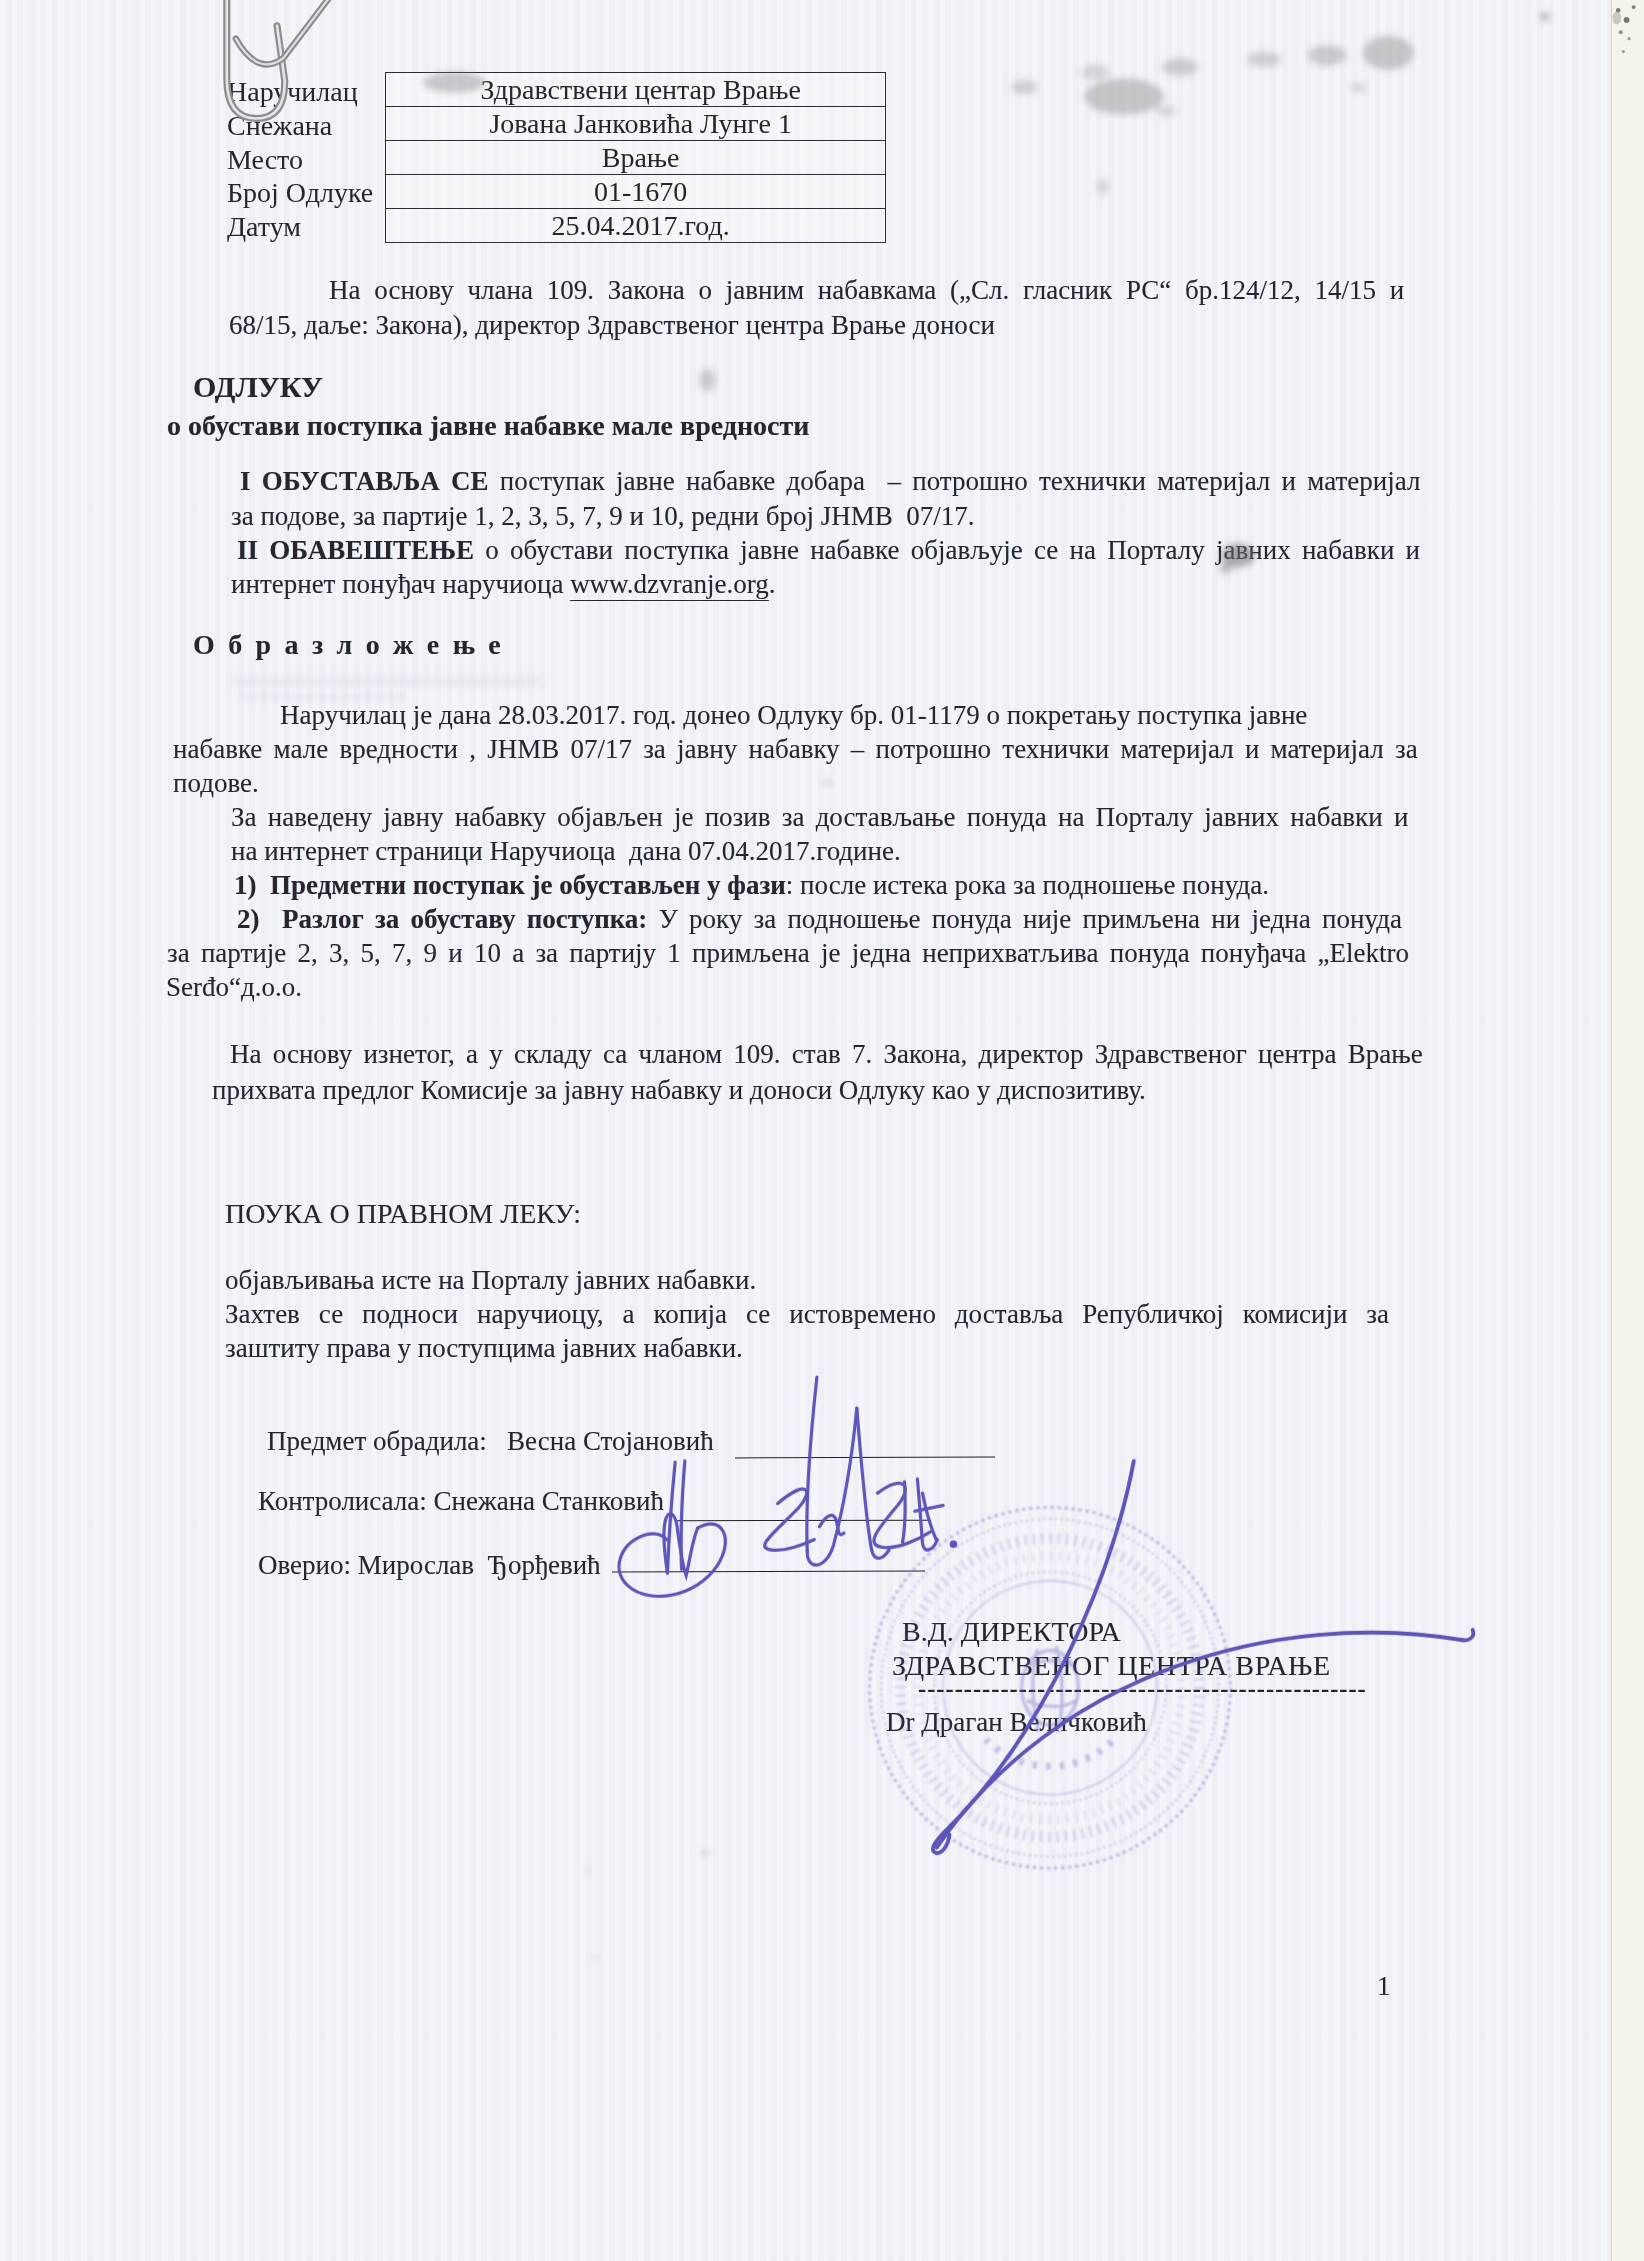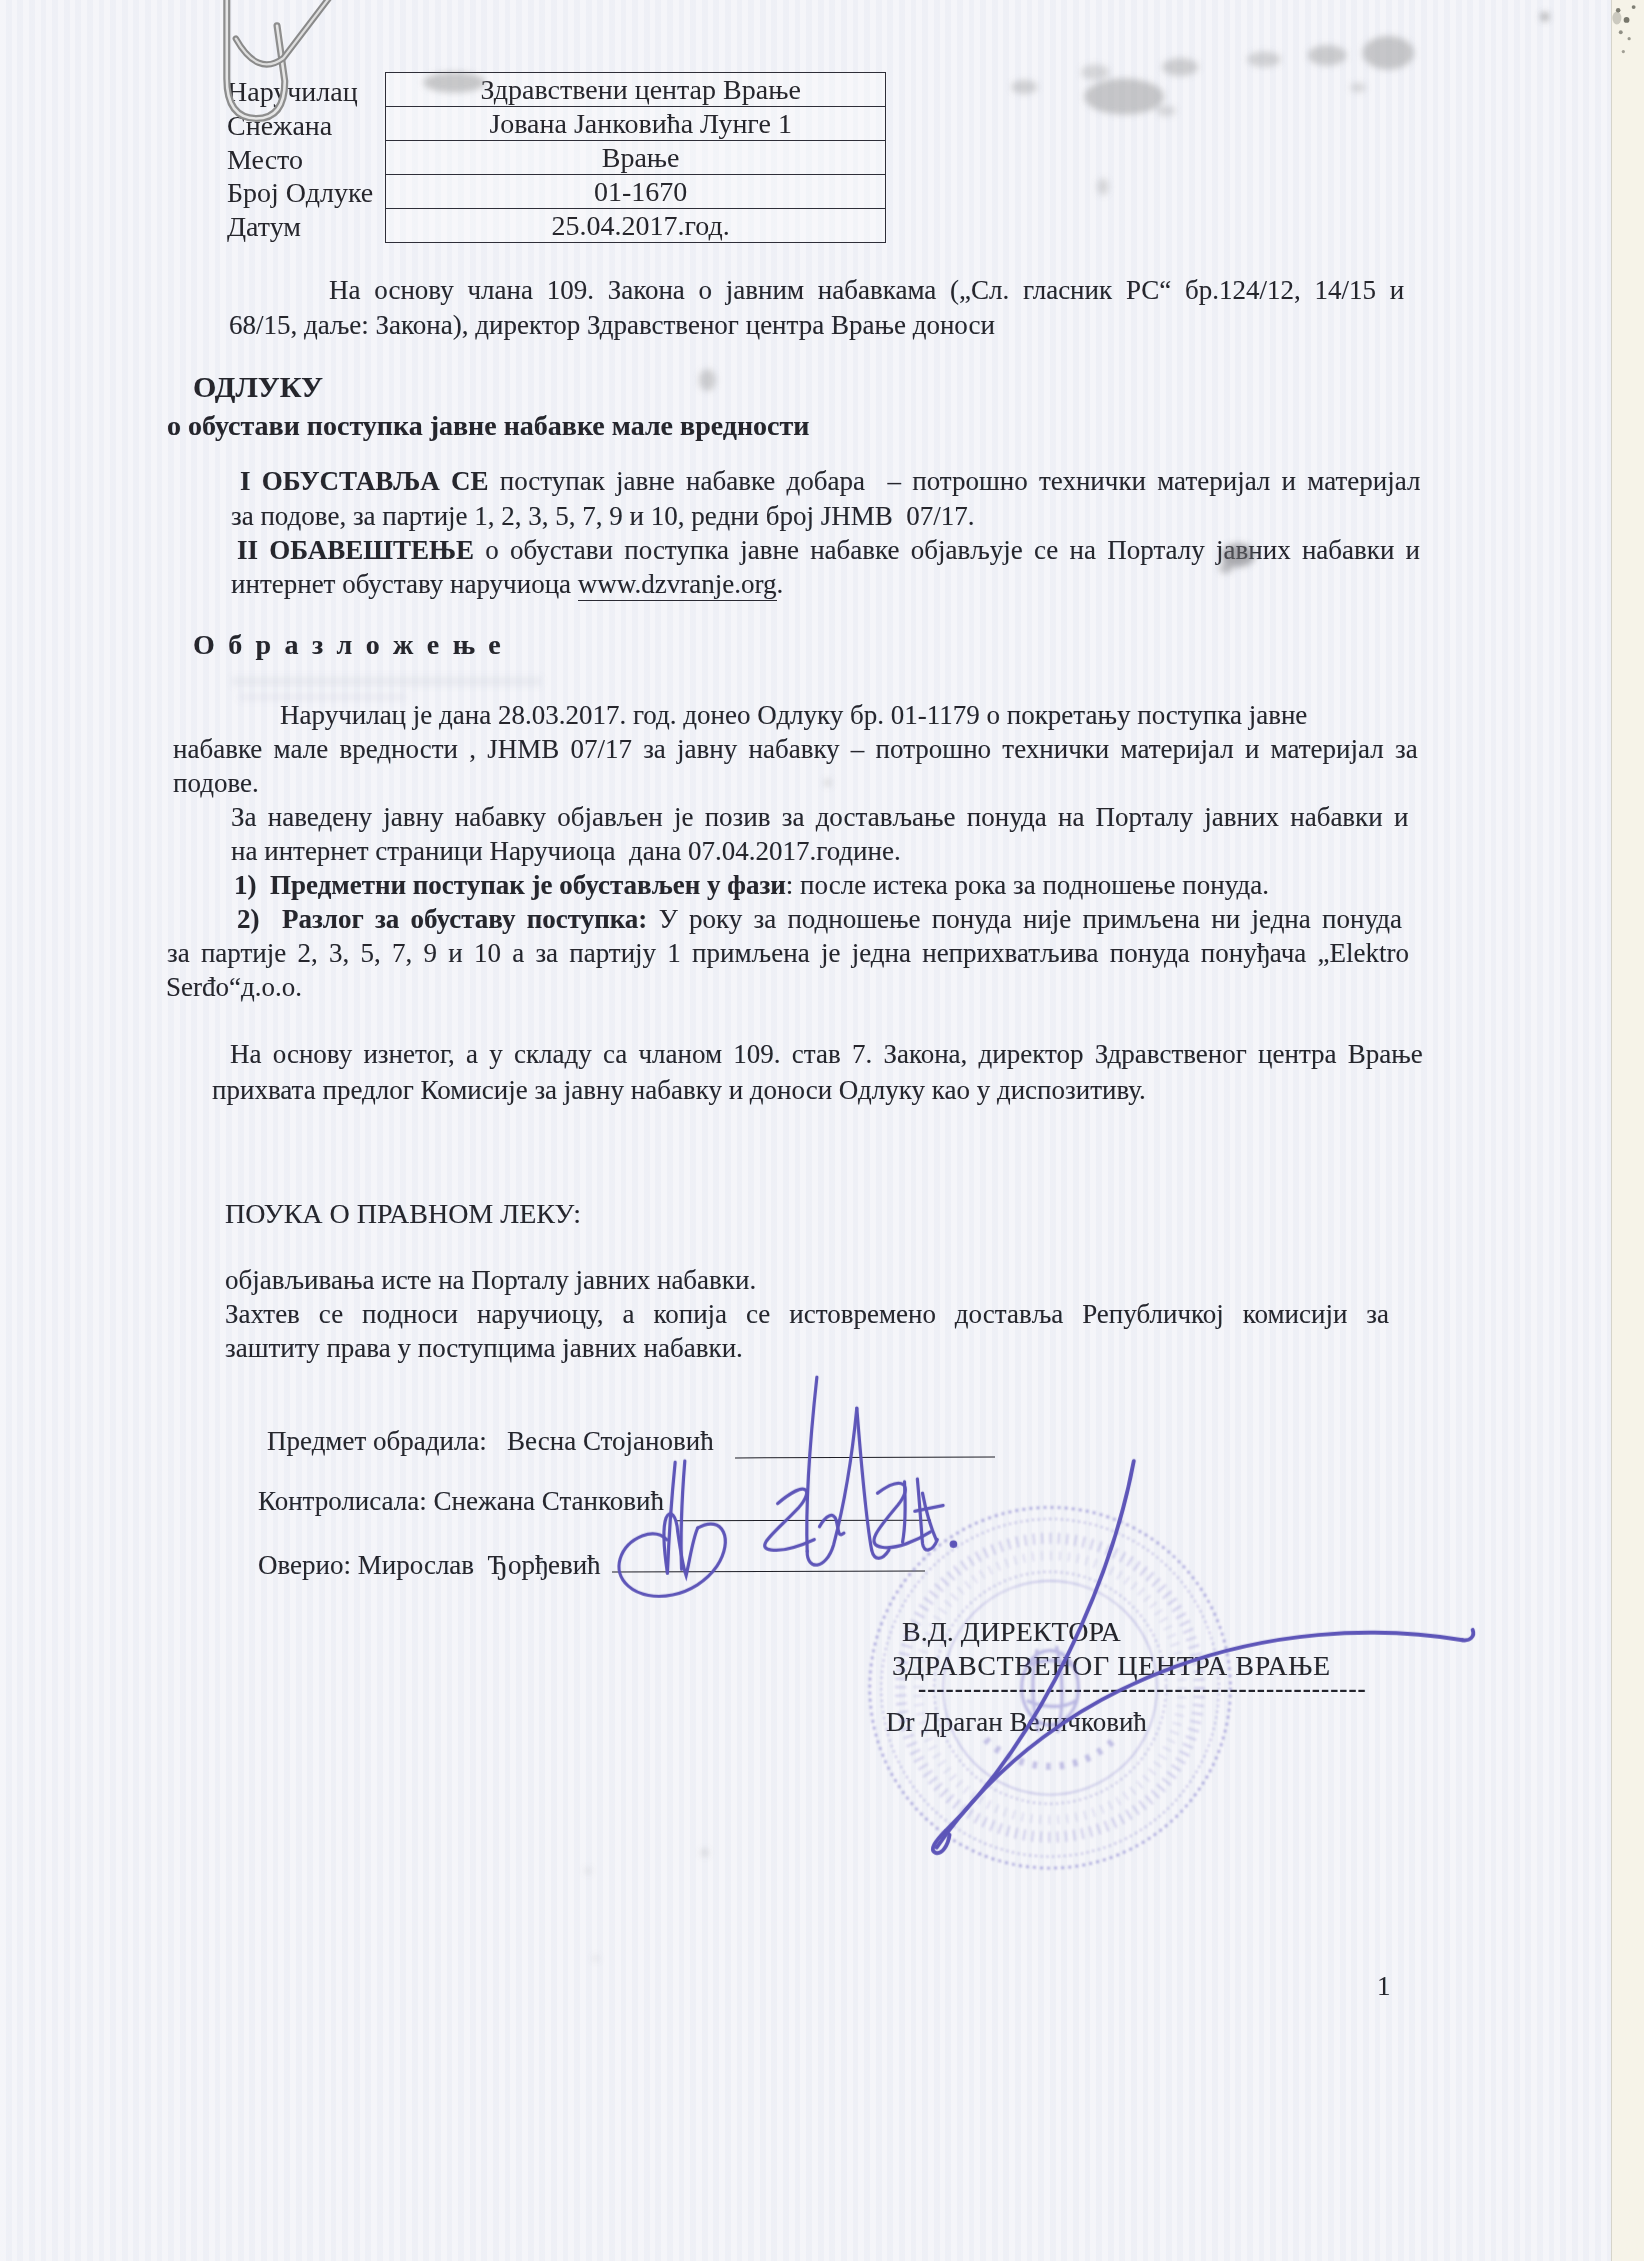--- a/index.html
+++ b/index.html
@@ -90,21 +90,21 @@
 
   <div class="ln ws2" style="left:329px;top:274px">На основу члана 109. Закона о јавним набавкама („Сл. гласник РС“ бр.124/12, 14/15 и</div>
   <div class="ln" style="left:229px;top:309px">68/15, даље: Закона), директор Здравственог центра Врање доноси</div>
 
   <div class="ln b center" style="left:193px;top:368px;width:1263px;font-size:30px">ОДЛУКУ</div>
   <div class="ln b center" style="left:167px;top:408px;width:1263px;font-size:28px">о обустави поступка јавне набавке мале вредности</div>
 
   <div class="ln ws1" style="left:240px;top:465px"><span class="b">I ОБУСТАВЉА СЕ</span><span> поступак јавне набавке добара&nbsp; – потрошно технички материјал и материјал</span></div>
   <div class="ln" style="left:231px;top:500px">за подове, за партије 1, 2, 3, 5, 7, 9 и 10, редни број ЈНМВ&nbsp; 07/17.</div>
   <div class="ln ws1" style="left:237px;top:534px"><span class="b">II ОБАВЕШТЕЊЕ</span><span> о обустави поступка јавне набавке објављује се на Порталу јавних набавки и</span></div>
-  <div class="ln" style="left:231px;top:568px"><span>интернет обуставу наручиоца </span><span class="u">www.dzvranje.org</span><span>.</span></div>
+  <div class="ln" style="left:231px;top:568px"><span>интернет понуђач наручиоца </span><span class="u">www.dzvranje.org</span><span>.</span></div>
 
   <div class="ln b center" style="left:193px;top:627px;width:1263px;font-size:28px;letter-spacing:3.2px">О б р а з л о ж е њ е</div>
 
   <div class="ln" style="left:280px;top:699px">Наручилац је дана 28.03.2017. год. донео Одлуку бр. 01-1179 о покретању поступка јавне</div>
   <div class="ln ws1" style="left:173px;top:733px">набавке мале вредности , ЈНМВ 07/17 за јавну набавку – потрошно технички материјал и материјал за</div>
   <div class="ln" style="left:173px;top:767px">подове.</div>
   <div class="ln ws1" style="left:231px;top:801px">За наведену јавну набавку објављен је позив за достављање понуда на Порталу јавних набавки и</div>
   <div class="ln" style="left:231px;top:835px">на интернет страници Наручиоца&nbsp; дана 07.04.2017.године.</div>
 
   <div class="ln" style="left:234px;top:869px"><span class="b">1)&nbsp;&nbsp;Предметни поступак је обустављен у фази</span><span>: после истека рока за подношење понуда.</span></div>

